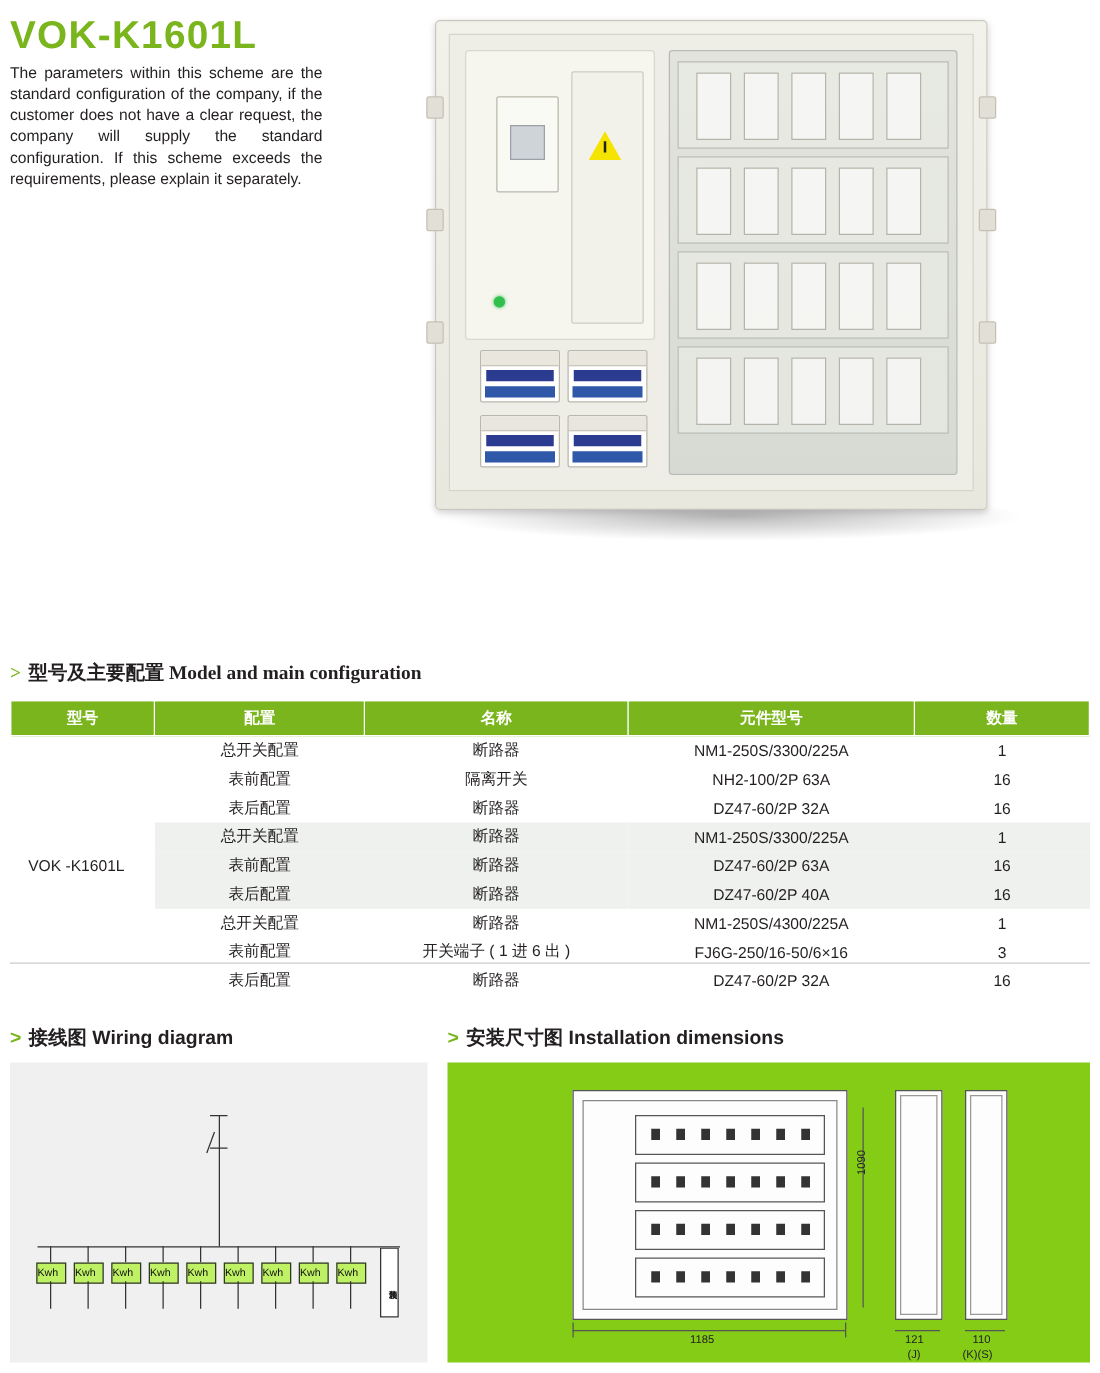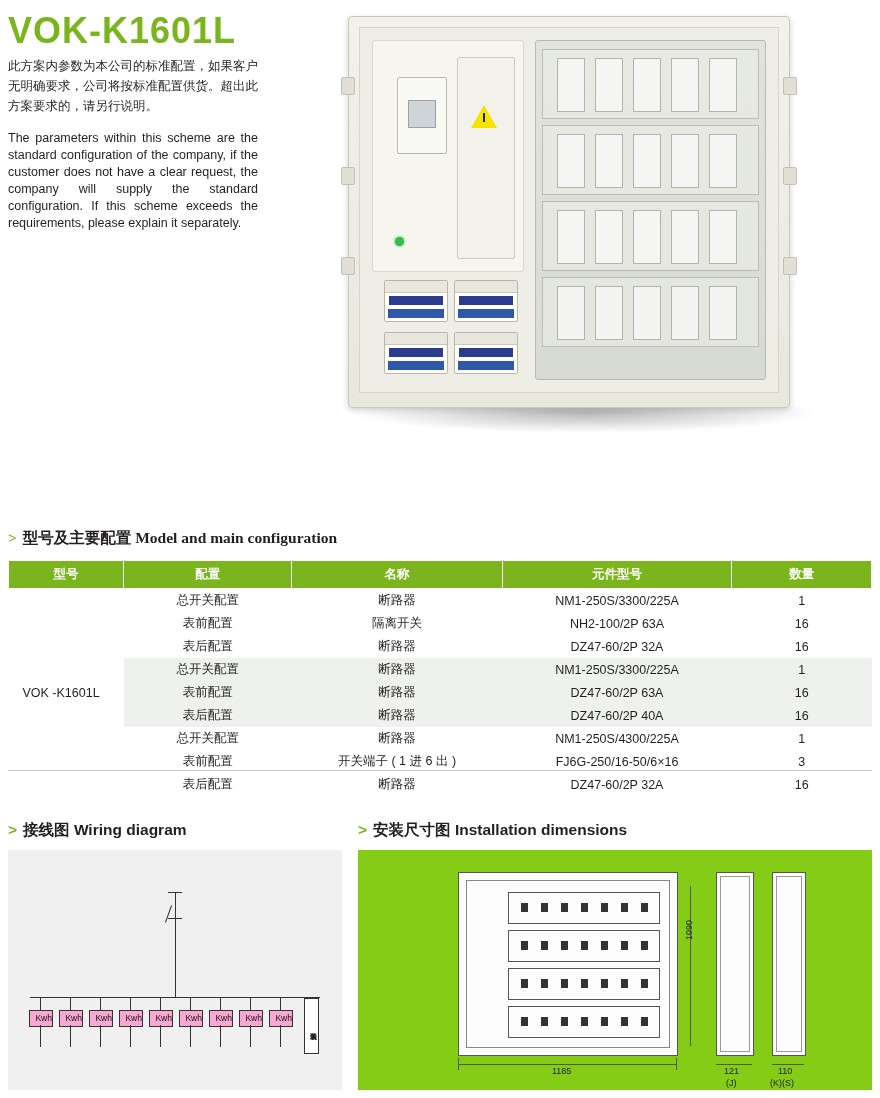--- a/index.html
+++ b/index.html
@@ -9,21 +9,21 @@
     font-family:"Liberation Sans", sans-serif;
     color:#231f20;
     position:relative;
     overflow:hidden;
   }
   
   .left-col{
     position:absolute;left:8px;top:10px;width:300px;
   }
   .model-title{
-    font-size:36px;font-weight:bold;color:#7ab51d;letter-spacing:1px;
+    font-size:31px;font-weight:bold;color:#7ab51d;letter-spacing:1px;
     font-family:"Liberation Sans", sans-serif;
     margin:0 0 4px 0;
   }
   .model-sub{
     font-size:17px;color:#231f20;margin:0 0 20px 0;font-weight:normal;
   }
   .para-cn{
     font-size:12.5px;line-height:20px;color:#231f20;width:250px;margin-bottom:14px;
     text-align:justify;
   }
@@ -137,22 +137,22 @@
   
   .wiring-box{
     position:absolute;left:8px;top:850px;width:334px;height:240px;
     background:#f0f0f0;
   }
   .inst-box{
     position:absolute;left:358px;top:850px;width:514px;height:240px;
     background:#84cc16;
   }
   .kwh{
-    position:absolute;width:22px;height:15px;border:1px solid #333;background:#f9a8d4;
-    font-size:8.5px;line-height:15px;text-align:right;color:#111;
+    position:absolute;width:22px;height:15px;border:1px solid #333;background:#bef264;
+    font-size:8.5px;line-height:15px;text-align:left;color:#111;
   }
   .vline{position:absolute;width:1px;background:#333;}
   .hline{position:absolute;height:1px;background:#333;}
   .vlabel{
     position:absolute;width:13px;height:52px;border:1px solid #333;background:#fff;
     font-size:7px;line-height:9px;writing-mode:vertical-rl;text-align:center;color:#111;
     padding-top:2px;
   }
   
   .dim-box{
@@ -161,21 +161,20 @@
   .dim-text{position:absolute;font-size:9px;color:#222;}
   .dim-arrow{position:absolute;height:1px;background:#555;}
   .dim-arrowv{position:absolute;width:1px;background:#555;}
   .slot{position:absolute;width:7px;height:9px;background:#333;}
 </style>
 </head>
 <body>
 
 <div class="left-col">
   <h1 class="model-title">VOK-K1601L</h1>
-  <div class="para-cn">此方案内参数为本公司的标准配置，如果客户无明确要求，公司将按标准配置供货。超出此方案要求的，请另行说明。</div>
   <div class="para-en">The parameters within this scheme are the standard configuration of the company, if the customer does not have a clear request, the company will supply the standard configuration. If this scheme exceeds the requirements, please explain it separately.</div>
 </div>
 
 <div class="photo-wrap">
   <div class="shadow"></div>
   <div class="box-outer">
     <div class="hinge" style="left:-8px;top:60px;"></div>
     <div class="hinge" style="left:-8px;top:150px;"></div>
     <div class="hinge" style="left:-8px;top:240px;"></div>
     <div class="hinge" style="right:-8px;top:60px;"></div>

